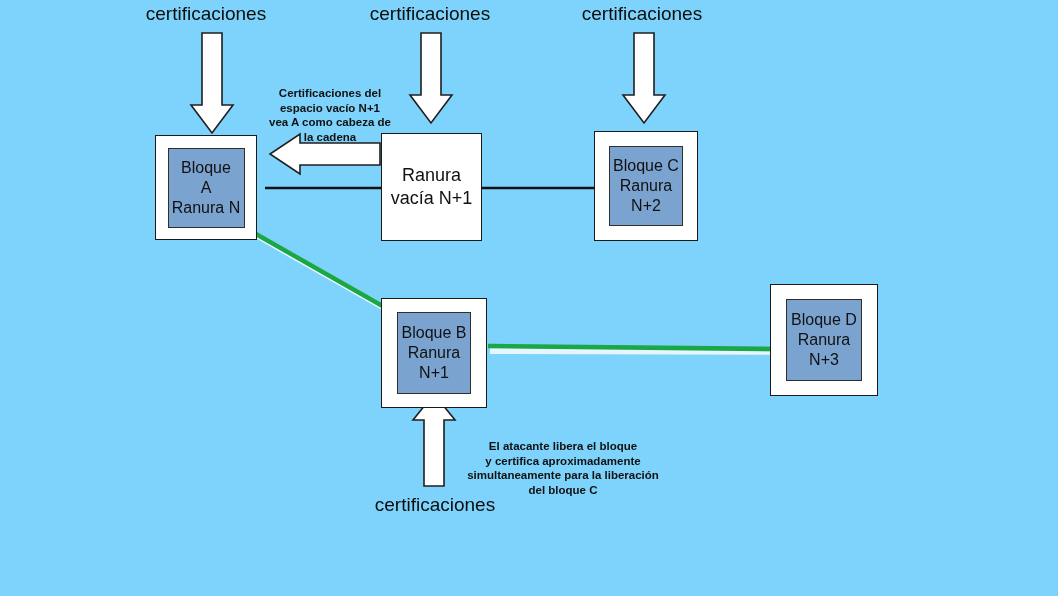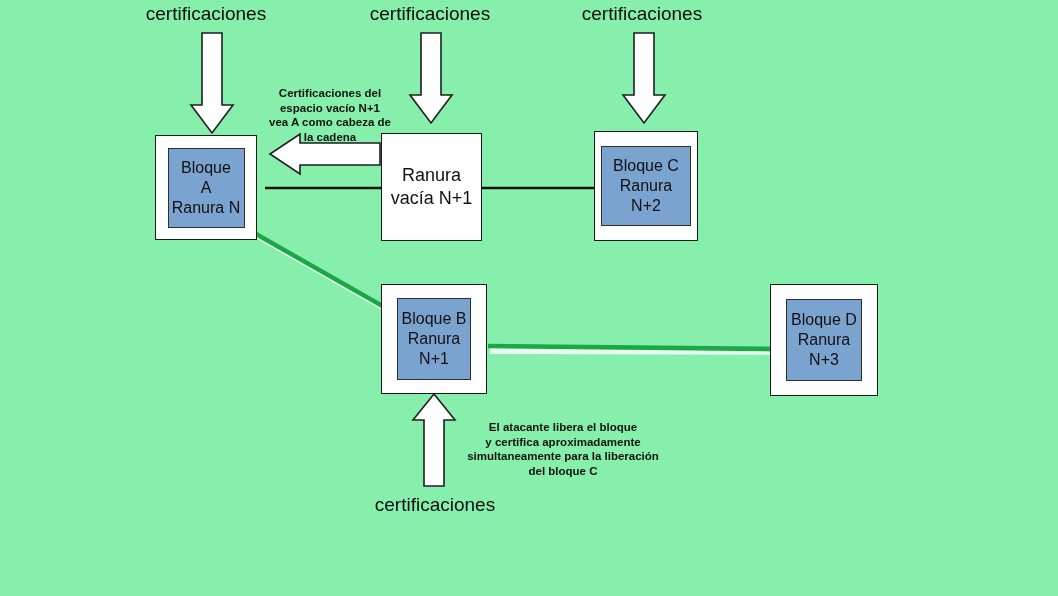--- a/index.html
+++ b/index.html
@@ -4,21 +4,21 @@
 <style>
   html, body {
     margin: 0;
     padding: 0;
     background: #ffffff;
   }
   #canvas {
     position: relative;
     width: 1058px;
     height: 596px;
-    background: #86efac;
+    background: #7dd3fc;
     overflow: hidden;
     font-family: "Liberation Sans", sans-serif;
   }
 
   
   .abs { position: absolute; }
 
   
   .label-big {
     color: #0d0d0d;
@@ -139,38 +139,38 @@
   <div class="abs box-outer" style="left:155px; top:135px; width:102px; height:105px;">
     <div class="box-inner" style="width:77px; height:80px;">Bloque
 A
 Ranura N</div>
   </div>
 
   <div class="abs box-plain" style="left:381px; top:133px; width:101px; height:108px;">Ranura
 vacía N+1</div>
 
   <div class="abs box-outer" style="left:594px; top:131px; width:104px; height:110px;">
-    <div class="box-inner" style="width:90px; height:80px;">Bloque C
+    <div class="box-inner" style="width:74px; height:80px;">Bloque C
 Ranura
 N+2</div>
   </div>
 
 
-  <div class="abs box-outer" style="left:381px; top:284px; width:106px; height:110px;">
+  <div class="abs box-outer" style="left:381px; top:298px; width:106px; height:110px;">
     <div class="box-inner" style="width:74px; height:82px;">Bloque B
 Ranura
 N+1</div>
   </div>
 
   <div class="abs box-outer" style="left:770px; top:284px; width:108px; height:112px;">
     <div class="box-inner" style="width:76px; height:82px;">Bloque D
 Ranura
 N+3</div>
   </div>
 
-  <div class="abs note" style="left:452px; top:420px; width:222px;">El atacante libera el bloque
+  <div class="abs note" style="left:452px; top:439px; width:222px;">El atacante libera el bloque
 y certifica aproximadamente
 simultaneamente para la liberación
 del bloque C</div>
 
   <div class="abs label-big" style="left:364px; top:494px; width:142px;">certificaciones</div>
 
 </div>
 
 </body></html>

